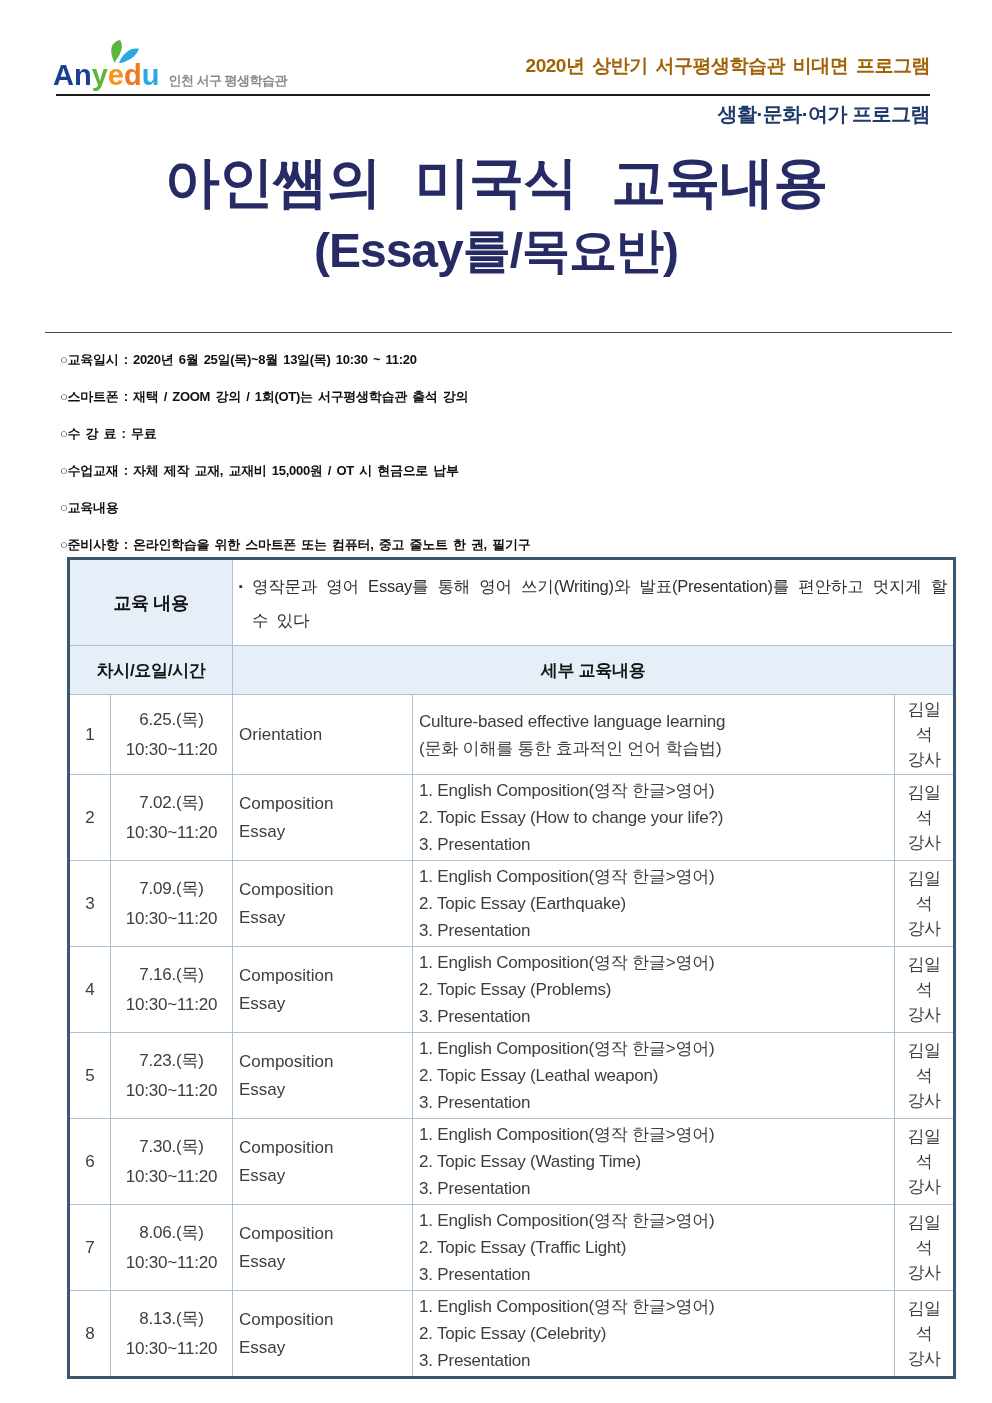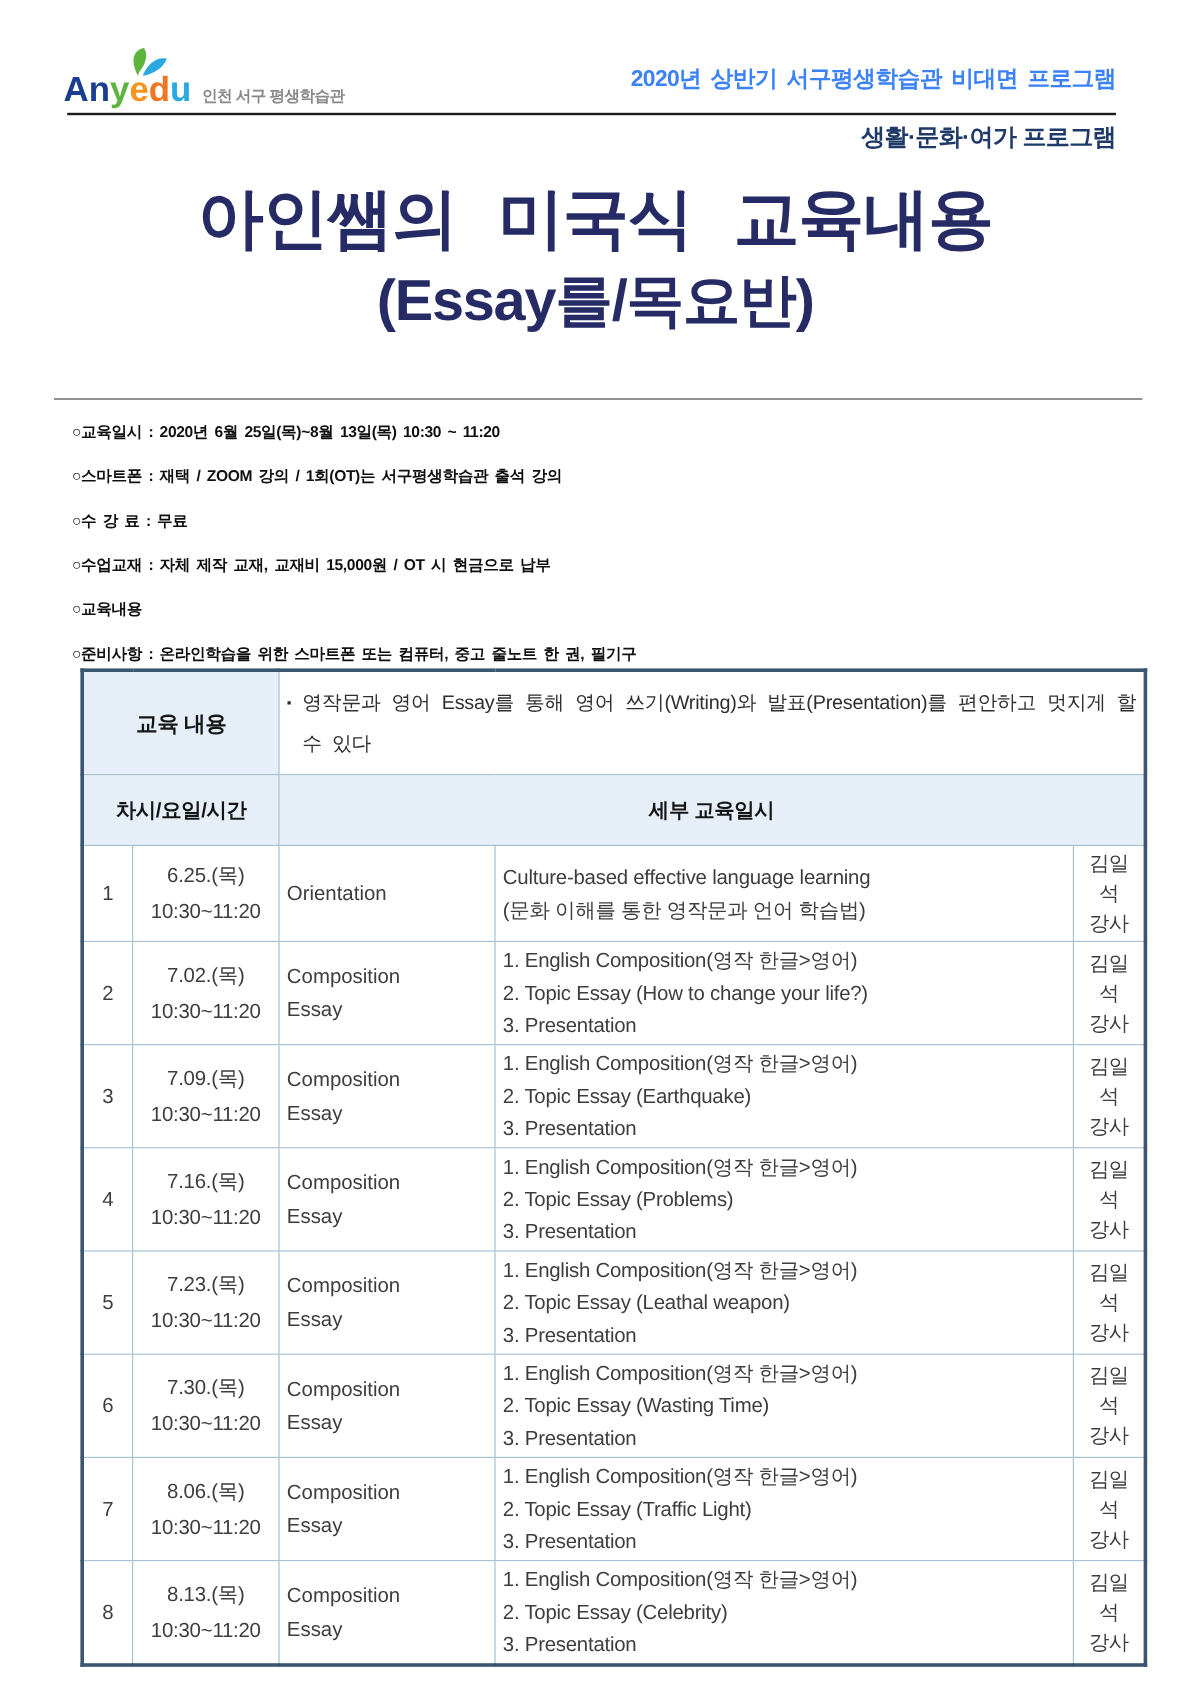--- a/index.html
+++ b/index.html
@@ -7,39 +7,39 @@
     position:relative;width:992px;height:1403px;background:#ffffff;
     font-family:"Liberation Sans",sans-serif;overflow:hidden;color:#222;
   }
   
   .logo{position:absolute;left:53px;top:46px;height:50px;}
   .sprout{position:absolute;left:48px;top:-8px;}
   .logo-row{display:flex;align-items:baseline;white-space:nowrap;margin-top:14px;}
   .logo-letters{font-size:29px;font-weight:800;letter-spacing:0px;line-height:30px;}
   .l-an{color:#1a3f91;} .l-y{color:#5cb53c;} .l-e{color:#f7941d;} .l-d{color:#ef7622;} .l-u{color:#2aa9e0;}
   .logo-caption{font-size:13px;color:#898989;margin-left:9px;font-weight:600;letter-spacing:-0.5px;}
-  .program-line{position:absolute;top:53px;right:62px;font-size:19px;font-weight:700;color:#3b82f6;letter-spacing:-0.5px;word-spacing:3px;}
+  .program-line{position:absolute;top:53px;right:62px;font-size:19px;font-weight:700;color:#a16207;letter-spacing:-0.5px;word-spacing:3px;}
   .rule1{position:absolute;top:94px;left:56px;right:62px;height:2px;background:#1c1c1c;}
   .category-line{position:absolute;top:101px;right:62px;font-size:20px;font-weight:700;color:#1f3969;letter-spacing:-0.5px;}
   
   .title1{position:absolute;top:146px;left:0;width:100%;margin:0;text-align:center;
     font-size:55px;font-weight:800;color:#262b66;letter-spacing:-1px;word-spacing:20px;}
   .title2{position:absolute;top:219px;left:0;width:100%;margin:0;text-align:center;
     font-size:48px;font-weight:800;color:#262b66;letter-spacing:-1px;}
   .rule2{position:absolute;top:332px;left:45px;right:40px;height:1px;background:#4a4a4a;}
   
   .info{position:absolute;top:341px;left:60px;right:40px;font-size:13px;font-weight:700;color:#0f0f0f;
     line-height:37px;letter-spacing:-0.3px;word-spacing:2px;}
   
   .ctable{position:absolute;top:557px;left:67px;width:886px;border-collapse:collapse;table-layout:fixed;
     border:3px solid #3a5670;font-size:17px;color:#3d3d3d;}
   .ctable td{border:1px solid #a8c2d4;padding:2px 6px;vertical-align:middle;}
   .hdr{background:#e6eff7;font-weight:700;color:#151515;text-align:center;letter-spacing:-0.3px;}
   .rowA{height:87px;} .rowA .hdr{font-size:18px;}
-  .rowB{height:59px;} .rowB .hdr{font-size:17px;}
+  .rowB{height:49px;} .rowB .hdr{font-size:17px;}
   .ov-cell{background:#ffffff;padding:6px 12px 6px 10px;}
   .ov-wrap{display:flex;align-items:flex-start;}
   .sq{font-size:11px;line-height:34px;margin-right:9px;color:#2e2e2e;}
   .ov-text{font-size:16.5px;line-height:34px;color:#2e2e2e;text-align:justify;word-spacing:4px;letter-spacing:-0.2px;}
   .body-row{height:83px;} .body-row.first{height:77px;}
   .num-cell{text-align:center;}
   .date-cell{text-align:center;line-height:30px;letter-spacing:-0.2px;}
   .topic-cell{line-height:28px;padding-left:9px;}
   .details-cell{line-height:27px;padding-left:10px;letter-spacing:-0.2px;}
   .instr-cell{text-align:center;line-height:25px;letter-spacing:-0.5px;}
@@ -91,35 +91,35 @@
         <td colspan="2" class="hdr">교육 내용</td>
         <td colspan="3" class="ov-cell">
           <div class="ov-wrap">
             <span class="sq">▪</span>
             <span class="ov-text">영작문과 영어 Essay를 통해 영어 쓰기(Writing)와 발표(Presentation)를 편안하고 멋지게 할 수 있다</span>
           </div>
         </td>
       </tr>
       <tr class="rowB">
         <td colspan="2" class="hdr">차시/요일/시간</td>
-        <td colspan="3" class="hdr">세부 교육일시</td>
+        <td colspan="3" class="hdr">세부 교육내용</td>
       </tr>
 
     <tr class="body-row first">
           <td class="num-cell">1</td>
           <td class="date-cell">
             <div>6.25.(목)</div>
             <div>10:30~11:20</div>
           </td>
           <td class="topic-cell">
             <div>Orientation</div>
           </td>
           <td class="details-cell">
             <div>Culture-based effective language learning</div>
-            <div>(문화 이해를 통한 영작문과 언어 학습법)</div>
+            <div>(문화 이해를 통한 효과적인 언어 학습법)</div>
           </td>
           <td class="instr-cell">
             <div>김일석</div>
             <div>강사</div>
           </td>
         </tr>
         <tr class="body-row">
           <td class="num-cell">2</td>
           <td class="date-cell">
             <div>7.02.(목)</div>

